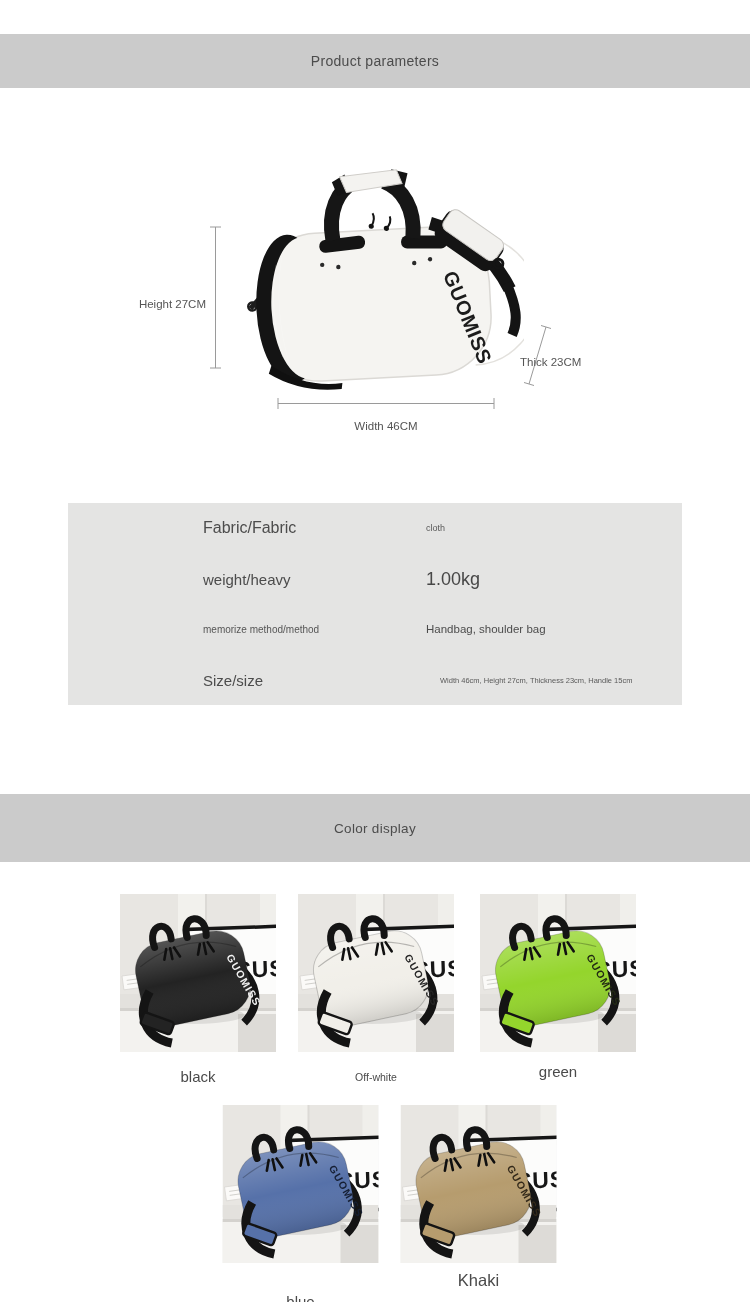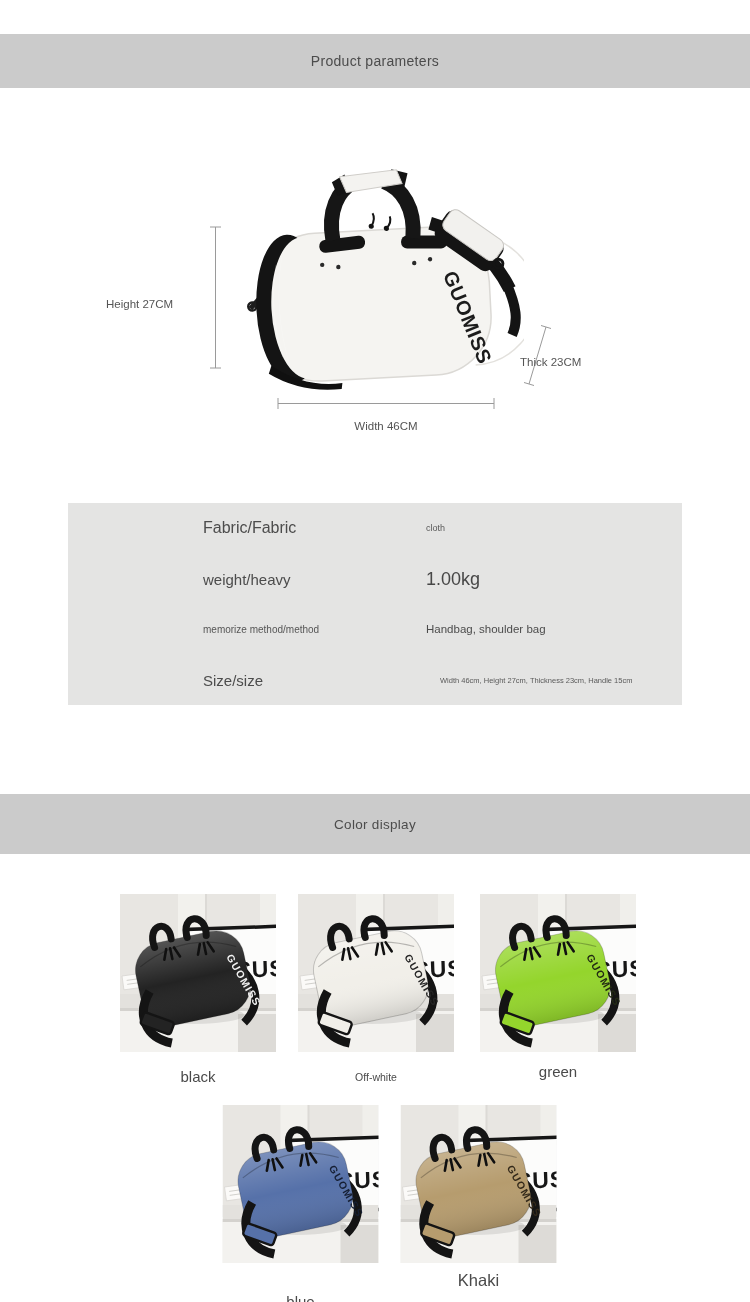--- a/index.html
+++ b/index.html
@@ -11,28 +11,28 @@
   }
   .abs { position:absolute; }
 
   
   .banner {
     left:0; width:750px; background:#cbcbcb;
     display:flex; align-items:center; justify-content:center;
     color:#4c4c4c;
   }
   .banner.params { top:34px; height:54px; font-size:14px; letter-spacing:.3px; }
-  .banner.colors { top:794px; height:60px; font-size:13.5px; letter-spacing:.3px; }
+  .banner.colors { top:794px; height:68px; font-size:13.5px; letter-spacing:.3px; }
 
   
   #figure { left:0; top:88px; width:750px; height:372px; }
   #bag-main { left:238px; top:80px; width:286px; height:226px; }
   #dims { left:0; top:0; width:750px; height:372px; pointer-events:none; }
   .dim-label { position:absolute; font-size:11.5px; color:#555; white-space:nowrap; }
-  .dim-label.height { left:106px; top:210px; width:92px; }
+  .dim-label.height { left:114px; top:210px; width:92px; text-align:right; }
   .dim-label.thick  { left:520px; top:268px; }
   .dim-label.width  { left:278px; top:332px; width:216px; text-align:center; }
 
   
   #spec-panel {
     left:68px; top:503px; width:614px; height:202px; background:#e4e4e3;
     display:flex; flex-direction:column;
   }
   .spec-row { flex:1; position:relative;text-align:right; }
   .spec-row .lbl, .spec-row .val {

